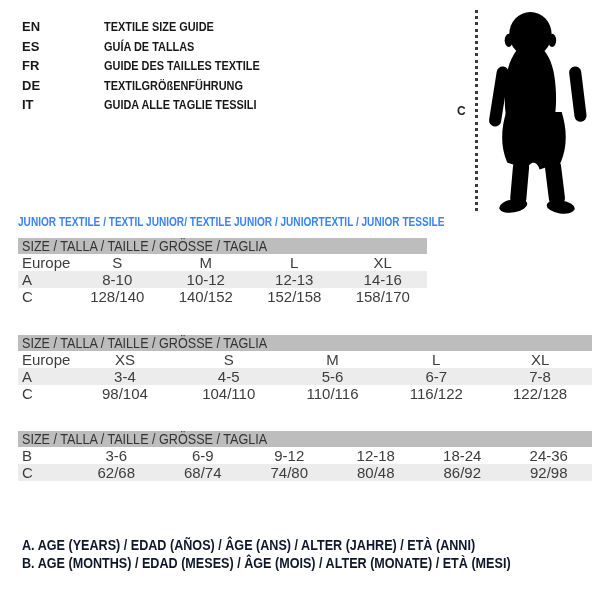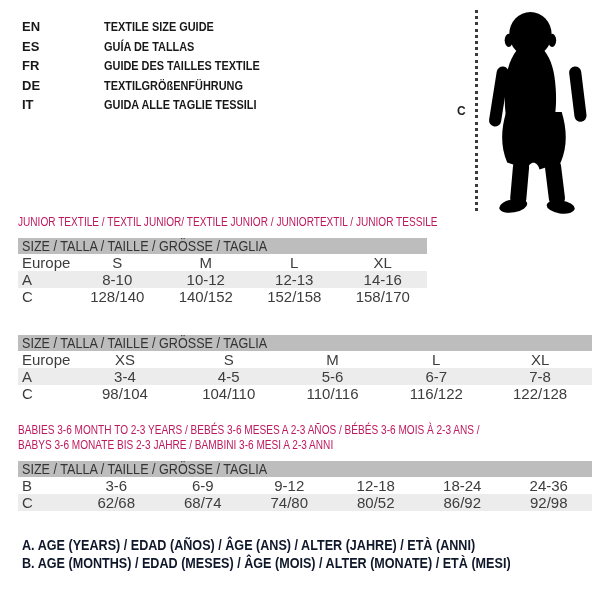--- a/index.html
+++ b/index.html
@@ -18,21 +18,21 @@
   .measure-line { position:absolute; left:475px; top:10px; width:2.5px; height:203px;
     background:repeating-linear-gradient(to bottom, #3a3a3a 0 3px, transparent 3px 6.2px); }
   .c-label { position:absolute; left:457px; top:104px; font-size:12px; font-weight:bold; color:#222; }
   .fig-svg { position:absolute; left:486px; top:11px; }
 
   
   .sec { position:absolute; left:18px; }
   .sec1 { top:215px; width:409px; }
   .sec2 { top:327px; width:574px; }
   .sec3 { top:423px; width:574px; }
-  .sec-title { font-size:12px; font-weight:normal; color:#be185d; line-height:15px; white-space:nowrap; }
+  .sec-title { font-size:12px; font-weight:bold; color:#3b82f6; line-height:15px; white-space:nowrap; }
   .sec-title sub { font-size:8px; }
 
   table.size-table { border-collapse:collapse; table-layout:fixed; width:100%; margin-top:8px; }
   table.size-table td { padding:0; font-size:15px; color:#3d3d3d; height:17px; line-height:17px;
     text-align:center; overflow:hidden; white-space:nowrap; }
   table.size-table td.lbl { text-align:left; padding-left:4px; }
   tr.bar-row td { background:#bdbdbd; text-align:left; padding-left:4px; height:16px; line-height:16px; color:#333; }
   tr.shaded td { background:#ececec; }
   col.col-label { width:55px; }
 
@@ -163,24 +163,20 @@
           <td>104/110</td>
           <td>110/116</td>
           <td>116/122</td>
           <td>122/128</td>
         </tr>
       </tbody>
     </table>
   </div>
 
   <div class="sec sec3">
-    <div class="sec-title">
-      <span class="cond">BABIES 3-6 MONTH TO 2-3 YEARS / BEBÉS 3-6 MESES A 2-3 AÑOS / BÉBÉS 3-6 MOIS À 2-3 ANS /</span><br>
-      <span class="cond">BABYS 3-6 MONATE BIS 2-3 JAHRE / BAMBINI 3-6 MESI A 2-3 ANNI</span>
-    </div>
     <table class="size-table">
       <colgroup>
           <col class="col-label">
           <col>
           <col>
           <col>
           <col>
           <col>
           <col>
         </colgroup>
@@ -195,21 +191,21 @@
           <td>9-12</td>
           <td>12-18</td>
           <td>18-24</td>
           <td>24-36</td>
         </tr>
         <tr class="shaded">
           <td class="lbl">C</td>
           <td>62/68</td>
           <td>68/74</td>
           <td>74/80</td>
-          <td>80/52</td>
+          <td>80/48</td>
           <td>86/92</td>
           <td>92/98</td>
         </tr>
       </tbody>
     </table>
   </div>
 
   <div class="footnotes">
     <div class="footnote"><span class="cond">A. AGE (YEARS) / EDAD (AÑOS) / ÂGE (ANS) / ALTER (JAHRE) / ETÀ (ANNI)</span></div>
     <div class="footnote"><span class="cond">B. AGE (MONTHS) / EDAD (MESES) / ÂGE (MOIS) / ALTER (MONATE) / ETÀ (MESI)</span></div>

